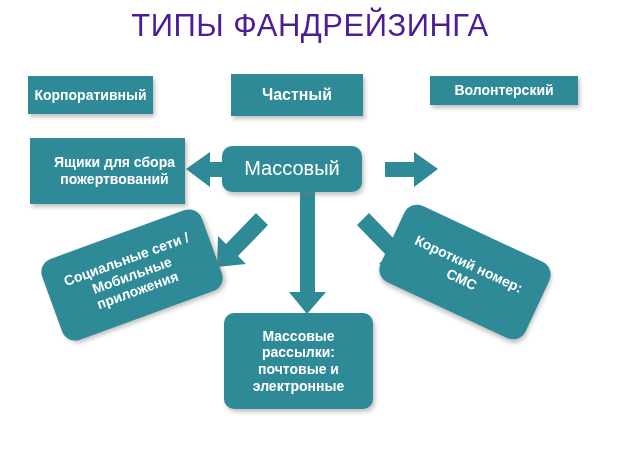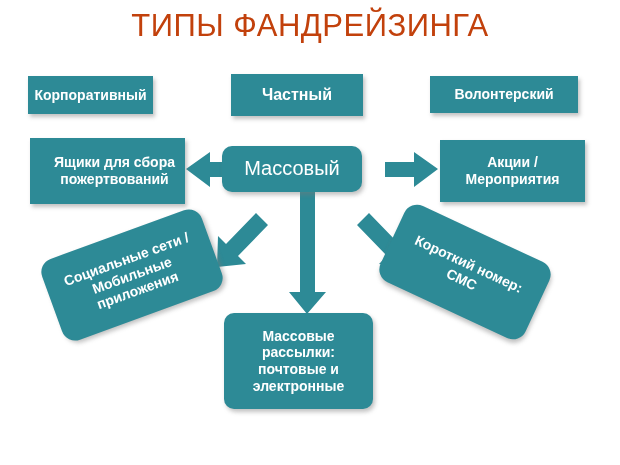--- a/index.html
+++ b/index.html
@@ -26,21 +26,21 @@
   
   #title {
     position: absolute;
     left: 0;
     top: 8px;
     width: 620px;
     text-align: center;
     font-size: 31px;
     font-weight: 400;
     letter-spacing: 0.5px;
-    color: #c2410c;
+    color: #4c1d95;
     white-space: nowrap;
   }
 
   
   .node {
     position: absolute;
     box-sizing: border-box;
     background: #2d8a96;
     color: #ffffff;
     border-radius: 0;
@@ -53,21 +53,21 @@
     padding: 4px 6px;
     box-shadow: 2px 3px 4px rgba(120,120,120,0.45);
   }
 
   .node.tilt-left  { transform: rotate(-20deg); }
   .node.tilt-right { transform: rotate(25deg); }
 
   
   #node-corporate   { left: 28px;  top: 76px;  width: 125px; height: 38px; font-size: 14px; }
   #node-private     { left: 231px; top: 74px;  width: 132px; height: 42px; font-size: 16px; }
-  #node-volunteer   { left: 430px; top: 76px;  width: 148px; height: 37px; font-size: 14px; }
+  #node-volunteer   { left: 430px; top: 76px;  width: 148px; height: 29px; font-size: 14px; }
 
   #node-mass        { left: 222px; top: 146px; width: 140px; height: 46px; font-size: 20px;
                       font-weight: normal; border-radius: 10px; }
 
   #node-boxes       { left: 30px;  top: 138px; width: 155px; height: 66px; font-size: 14px; padding-left: 20px; }
   #node-actions     { left: 440px; top: 140px; width: 145px; height: 62px; font-size: 14px; }
 
   #node-social      { left: 47px;  top: 232px; width: 170px; height: 86px; font-size: 14px;
                       border-radius: 14px; }
   #node-sms         { left: 385px; top: 230px; width: 160px; height: 84px; font-size: 14px;
@@ -128,23 +128,20 @@
   </div>
 
   <div class="node" id="node-boxes">
     <span>Ящики для сбора пожертвований</span>
   </div>
 
   <div class="node" id="node-mass">
     <span>Массовый</span>
   </div>
 
-  <div class="node" id="node-actions">
-    <span>Акции / Мероприятия</span>
-  </div>
 
   <div class="node tilt-left" id="node-social">
     <span>Социальные сети / Мобильные приложения</span>
   </div>
 
   <div class="node" id="node-mailing">
     <span>Массовые рассылки: почтовые и электронные</span>
   </div>
 
   <div class="node tilt-right" id="node-sms">

